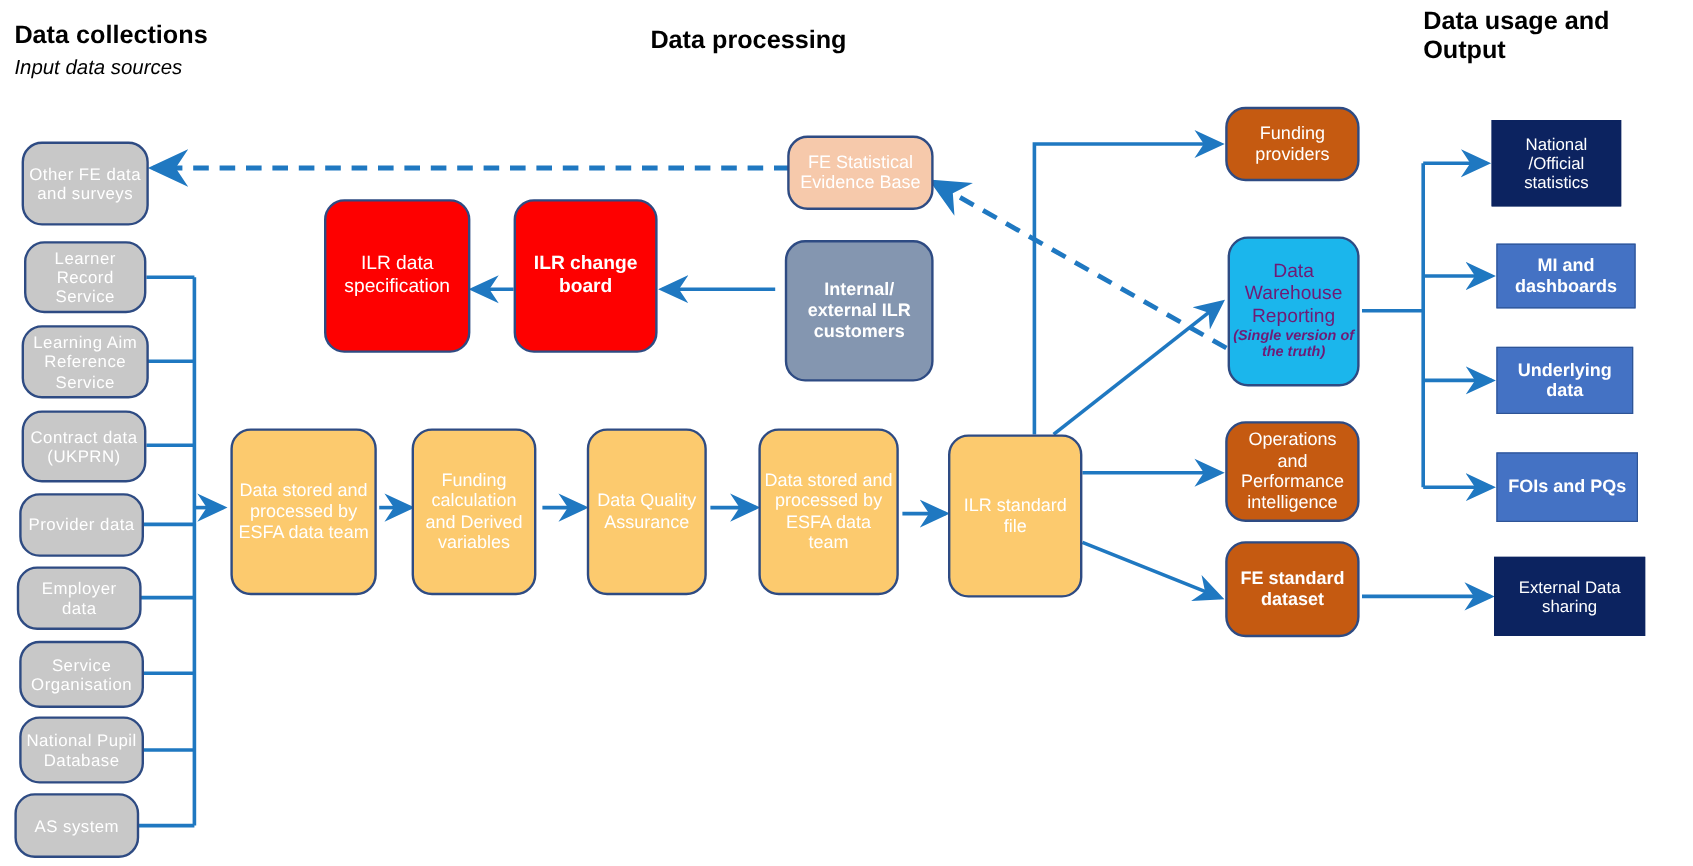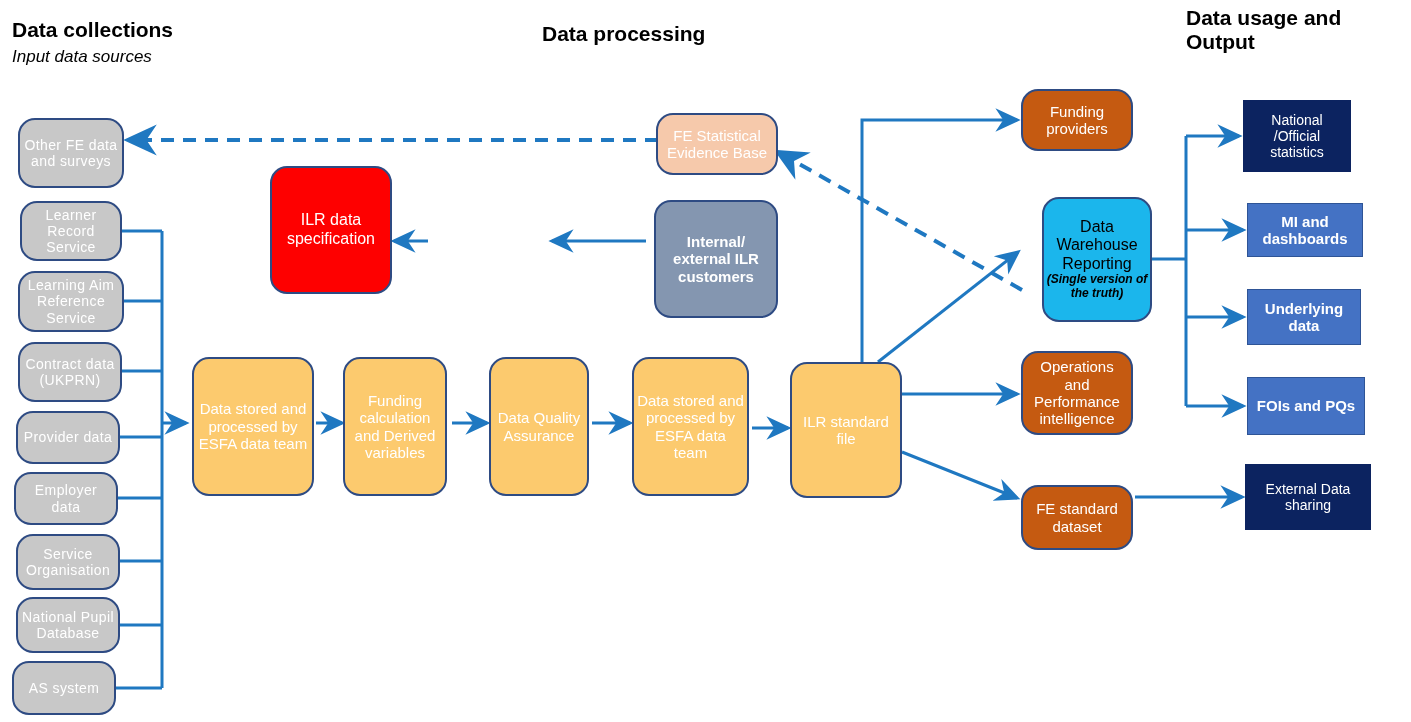--- a/index.html
+++ b/index.html
@@ -33,21 +33,21 @@
   .node .t2{display:block;width:100%;font-style:italic;font-weight:bold;}
 
   
   .src     {background:#c8c8c8;color:#ffffff;font-size:14px;letter-spacing:.4px;}
   .proc    {background:#fcca6e;color:#ffffff;font-size:15px;}
   .redbox  {background:#fe0000;color:#ffffff;font-size:16px;}
   .redbox.b{font-weight:bold;}
   .peach   {background:#f6c9ab;color:#ffffff;font-size:15px;}
   .slate   {background:#8496b0;color:#ffffff;font-size:15px;font-weight:bold;}
   .orange  {background:#c55a11;color:#ffffff;font-size:15px;}
-  .cyan    {background:#1bb6ec;color:#000000;font-size:16px;margin-left:19px;}
+  .cyan    {background:#1bb6ec;color:#701a75;font-size:16px;}
   .cyan .t2{font-size:12px;}
   .navy    {background:#0c2360;color:#ffffff;font-size:14px;border:1px solid #0c2360;border-radius:0;}
   .midblue {background:#4472c4;color:#ffffff;font-size:15px;font-weight:bold;border:1px solid #2e5496;border-radius:0;}
 </style>
 </head>
 <body>
 
 <div id="stage">
 
   <div class="hdr h1" style="left:12px;top:18px;width:320px;">
@@ -151,20 +151,23 @@
   <div class="node src" style="left:16px;top:597px;width:104px;height:56px;">
     <span class="t">National Pupil Database</span>
   </div>
   <div class="node src" style="left:12px;top:661px;width:104px;height:54px;">
     <span class="t">AS system</span>
   </div>
 
   <div class="node redbox" style="left:270px;top:166px;width:122px;height:128px;">
     <span class="t">ILR data specification</span>
   </div>
+  <div class="node redbox b" style="left:428px;top:166px;width:120px;height:128px;">
+    <span class="t">ILR change board</span>
+  </div>
   <div class="node slate" style="left:654px;top:200px;width:124px;height:118px;">
     <span class="t">Internal/ external ILR customers</span>
   </div>
 
   <div class="node peach" style="left:656px;top:113px;width:122px;height:62px;">
     <span class="t">FE Statistical Evidence Base</span>
   </div>
 
   <div class="node proc" style="left:192px;top:357px;width:122px;height:139px;">
     <span class="t">Data stored and processed by ESFA data team</span>
@@ -188,21 +191,21 @@
 
   <div class="node cyan" style="left:1023px;top:197px;width:110px;height:125px;flex-direction:column;">
     <span class="t">Data Warehouse Reporting</span>
     <span class="t2">(Single version of the truth)</span>
   </div>
 
   <div class="node orange" style="left:1021px;top:351px;width:112px;height:84px;">
     <span class="t">Operations and Performance intelligence</span>
   </div>
 
-  <div class="node orange" style="left:1021px;top:485px;width:112px;height:65px;">
+  <div class="node orange" style="left:1021px;top:451px;width:112px;height:80px;font-weight:bold;">
     <span class="t">FE standard dataset</span>
   </div>
 
   <div class="node navy" style="left:1243px;top:100px;width:108px;height:72px;">
     <span class="t">National /Official statistics</span>
   </div>
   <div class="node midblue" style="left:1247px;top:203px;width:116px;height:54px;">
     <span class="t">MI and dashboards</span>
   </div>
   <div class="node midblue" style="left:1247px;top:289px;width:114px;height:56px;">

